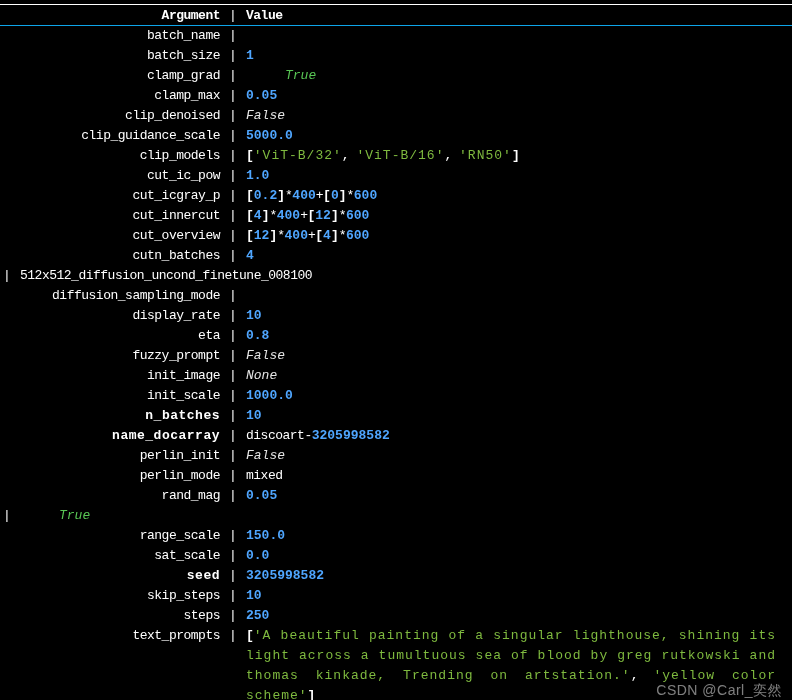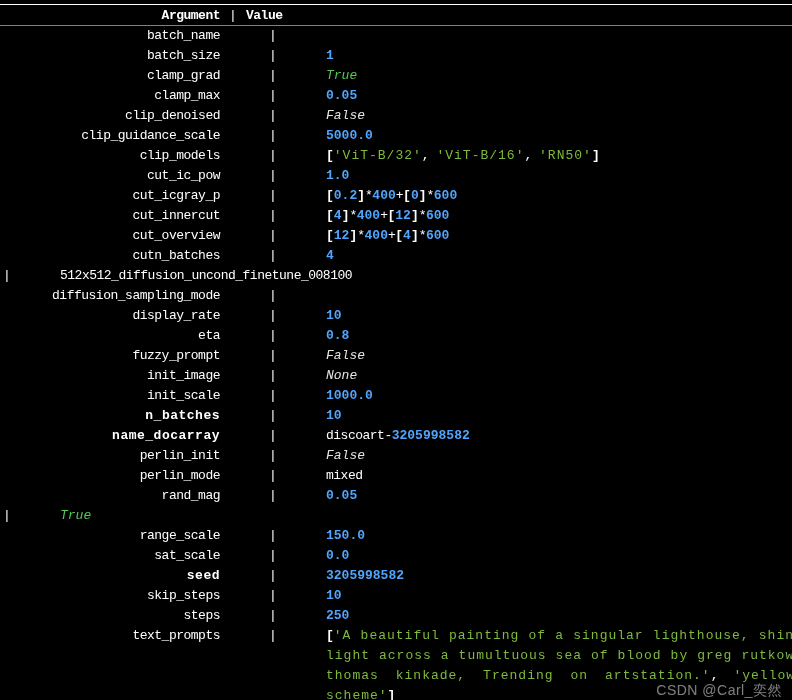--- a/index.html
+++ b/index.html
@@ -28,21 +28,20 @@
   }
   .rows {
     display: flex;
     flex-direction: column;
   }
   .row {
     display: flex;
     align-items: flex-start;
     line-height: 20px;
     min-height: 20px;
-    gap: 40px;
   }
   .arg-cell {
     width: 220px;
     flex: 0 0 220px;
     text-align: right;
     padding-right: 6px;
     white-space: nowrap;
     color: #fff;
     letter-spacing: -0.5px;
   }
@@ -62,21 +61,21 @@
     word-break: break-word;
   }
   .header-row .arg-cell, .header-row .val-cell {
     font-weight: bold;
     letter-spacing: -0.5px;
     color: #fff;
   }
 
   
   .t-blue   { color: #4fa6ff; font-weight: bold; }
-  .t-green  { color: #58c554; font-style: italic; }
+  .t-green  { color: #58c554; font-style: italic; margin-left: 39px; }
   .t-red    { color: #e5e5e5; font-style: italic; }
   .t-str    { color: #7fba3f; letter-spacing: 1px; text-align: right; }  
   .t-punc   { color: #fff; font-weight: bold; }
   .t-plain  { color: #fff; letter-spacing: -0.5px; }
   .ls { letter-spacing: 1.5px; text-align: right; }
 
   .watermark {
     position: absolute;
     right: 10px;
     bottom: 0;

